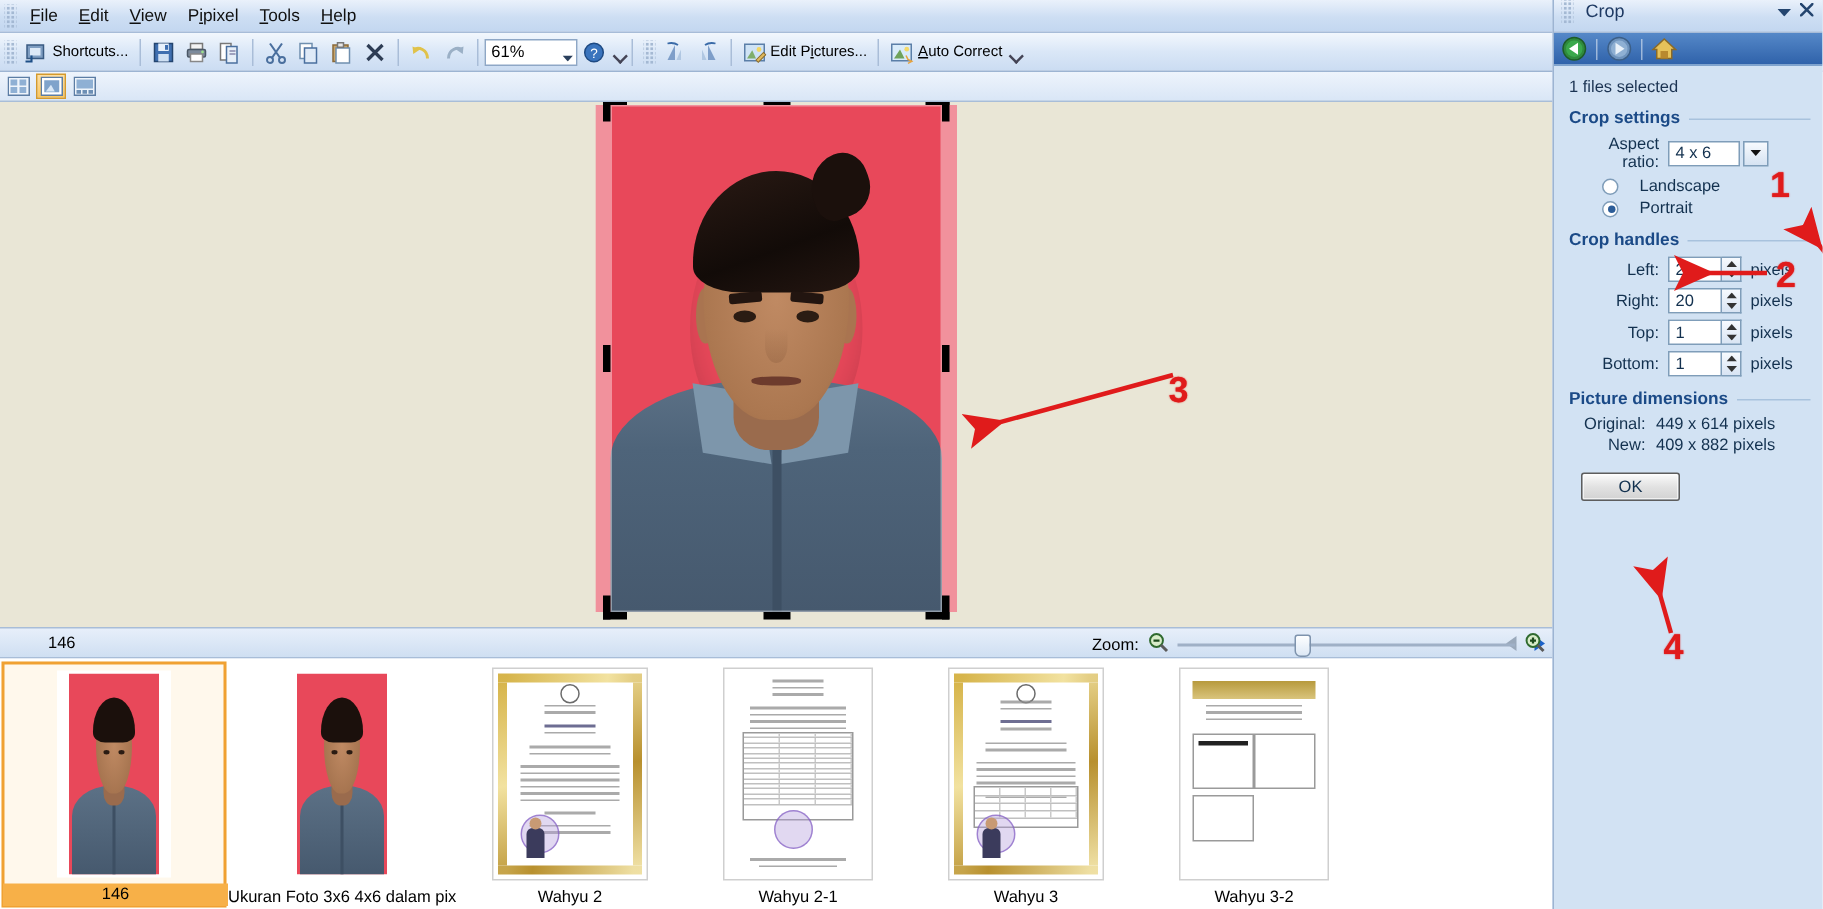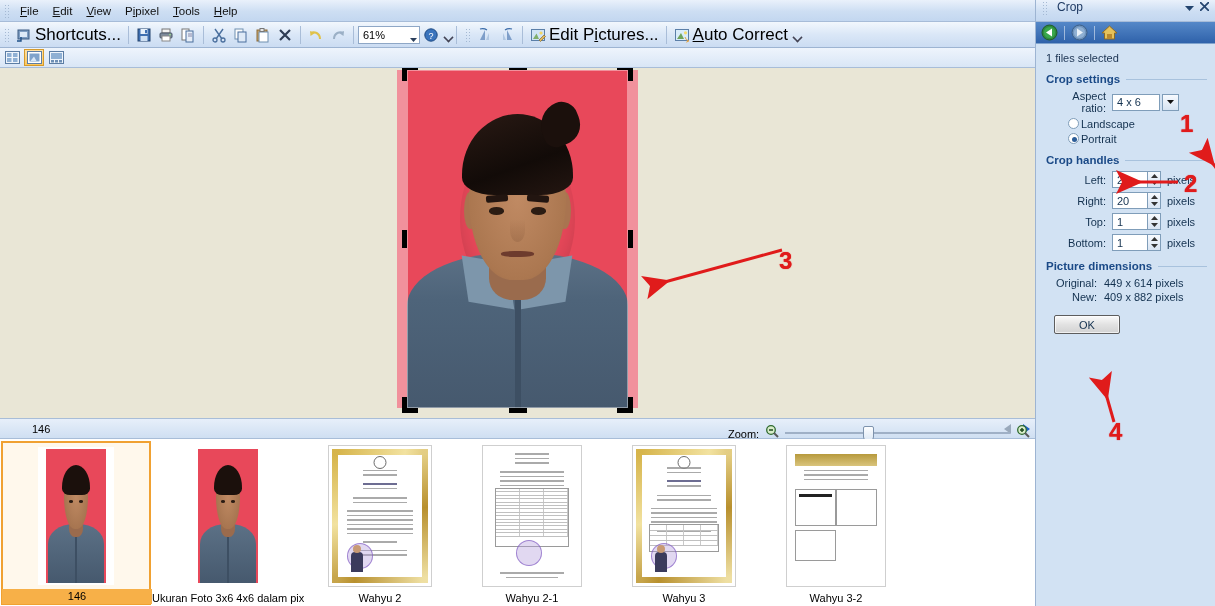--- a/index.html
+++ b/index.html
@@ -37,21 +37,21 @@
 
   
   .toolbar{
     position:absolute; left:0; top:22px; width:1215px; height:26px;
     background: linear-gradient(#f2f7fd,#dae7f7 50%,#cbdcf2);
     border-bottom:1px solid #9db4d2;
     display:flex; align-items:center;
   }
   .tb-sep{ width:1px; height:18px; background:#a9bdd8; margin:0 4px; }
   .tb-btn{ height:22px; display:flex; align-items:center; padding:0 3px; gap:3px; }
-  .tb-label{ font-size:17px; white-space:nowrap; }
+  .tb-label{ font-size:10px; white-space:nowrap; }
   .icn{ width:16px; height:16px; position:relative; display:inline-block; }
   .zoomcombo{
     width:62px; height:18px; background:#fff; border:1px solid #8ea7c6;
     display:flex; align-items:center; font-size:11px; padding-left:4px; position:relative;
   }
   .zoomcombo .arw{ position:absolute; right:2px; top:5px; }
   .tb-overflow{ width:10px; height:22px; position:relative; }
   .tb-overflow:after{
     content:""; position:absolute; left:2px; bottom:4px; width:7px; height:7px;
     border-bottom:2px solid #445; border-right:2px solid #445; transform:rotate(45deg) scale(.8);
@@ -149,21 +149,21 @@
     border-top:1px solid #a8bdd8; border-bottom:1px solid #a8bdd8;
     display:flex; align-items:center;
   }
   .st-count{ margin-left:32px; font-size:11px; }
   .nav-prev,.nav-next{ width:0;height:0; }
   .nav-prev{ border-top:5px solid transparent; border-bottom:5px solid transparent;
              border-right:7px solid #9aa9bb; }
   .nav-next{ border-top:5px solid transparent; border-bottom:5px solid transparent;
              border-left:7px solid #1b62c9; }
   .zoomgrp{ position:absolute; left:728px; top:0; height:21px; display:flex;
-            align-items:flex-end; gap:6px; }
+            align-items:center; gap:6px; }
   .slider{ position:relative; width:225px; height:14px; }
   .slider .track{ position:absolute; top:6px; left:0; width:225px; height:2px;
     background:#9fb0c6; }
   .slider .thumb{ position:absolute; left:78px; top:0; width:11px; height:15px;
     background: linear-gradient(#fdfeff,#dde8f5); border:1px solid #7e93ad;
     border-radius:2px 2px 4px 4px; }
 
   
   .filmstrip{
     position:absolute; left:0; top:439px; width:1035px; height:167px;
@@ -257,21 +257,21 @@
   .row .lab{ width:66px; text-align:right; padding-right:6px; font-size:11px; }
   .ratio-sel{
     width:48px; height:17px; background:#fff; border:1px solid #7f9db9;
     font-size:11px; padding-left:4px; display:flex; align-items:center;
   }
   .dd-btn{
     width:17px; height:17px; margin-left:2px;
     background: linear-gradient(#f7fafe,#d6e3f2); border:1px solid #7f9db9;
     display:flex; align-items:center; justify-content:center;
   }
-  .radio-row{ display:flex; gap:2px; padding-left:22px; margin-bottom:3px; }
+  .radio-row{ display:flex; align-items:center; gap:14px; padding-left:22px; margin-bottom:3px; }
   .radio{ width:11px; height:11px; border-radius:50%; background:#fff;
     border:1px solid #7f9db9; position:relative; }
   .radio.on:after{ content:""; position:absolute; left:2.5px; top:2.5px; width:5px;
     height:5px; border-radius:50%; background:#2c5d98; }
   .spin-wrap{ display:flex; align-items:center; }
   .spin{
     width:36px; height:17px; background:#fff; border:1px solid #7f9db9;
     font-size:11px; padding-left:4px; display:flex; align-items:center;
   }
   .spin-arrows{

